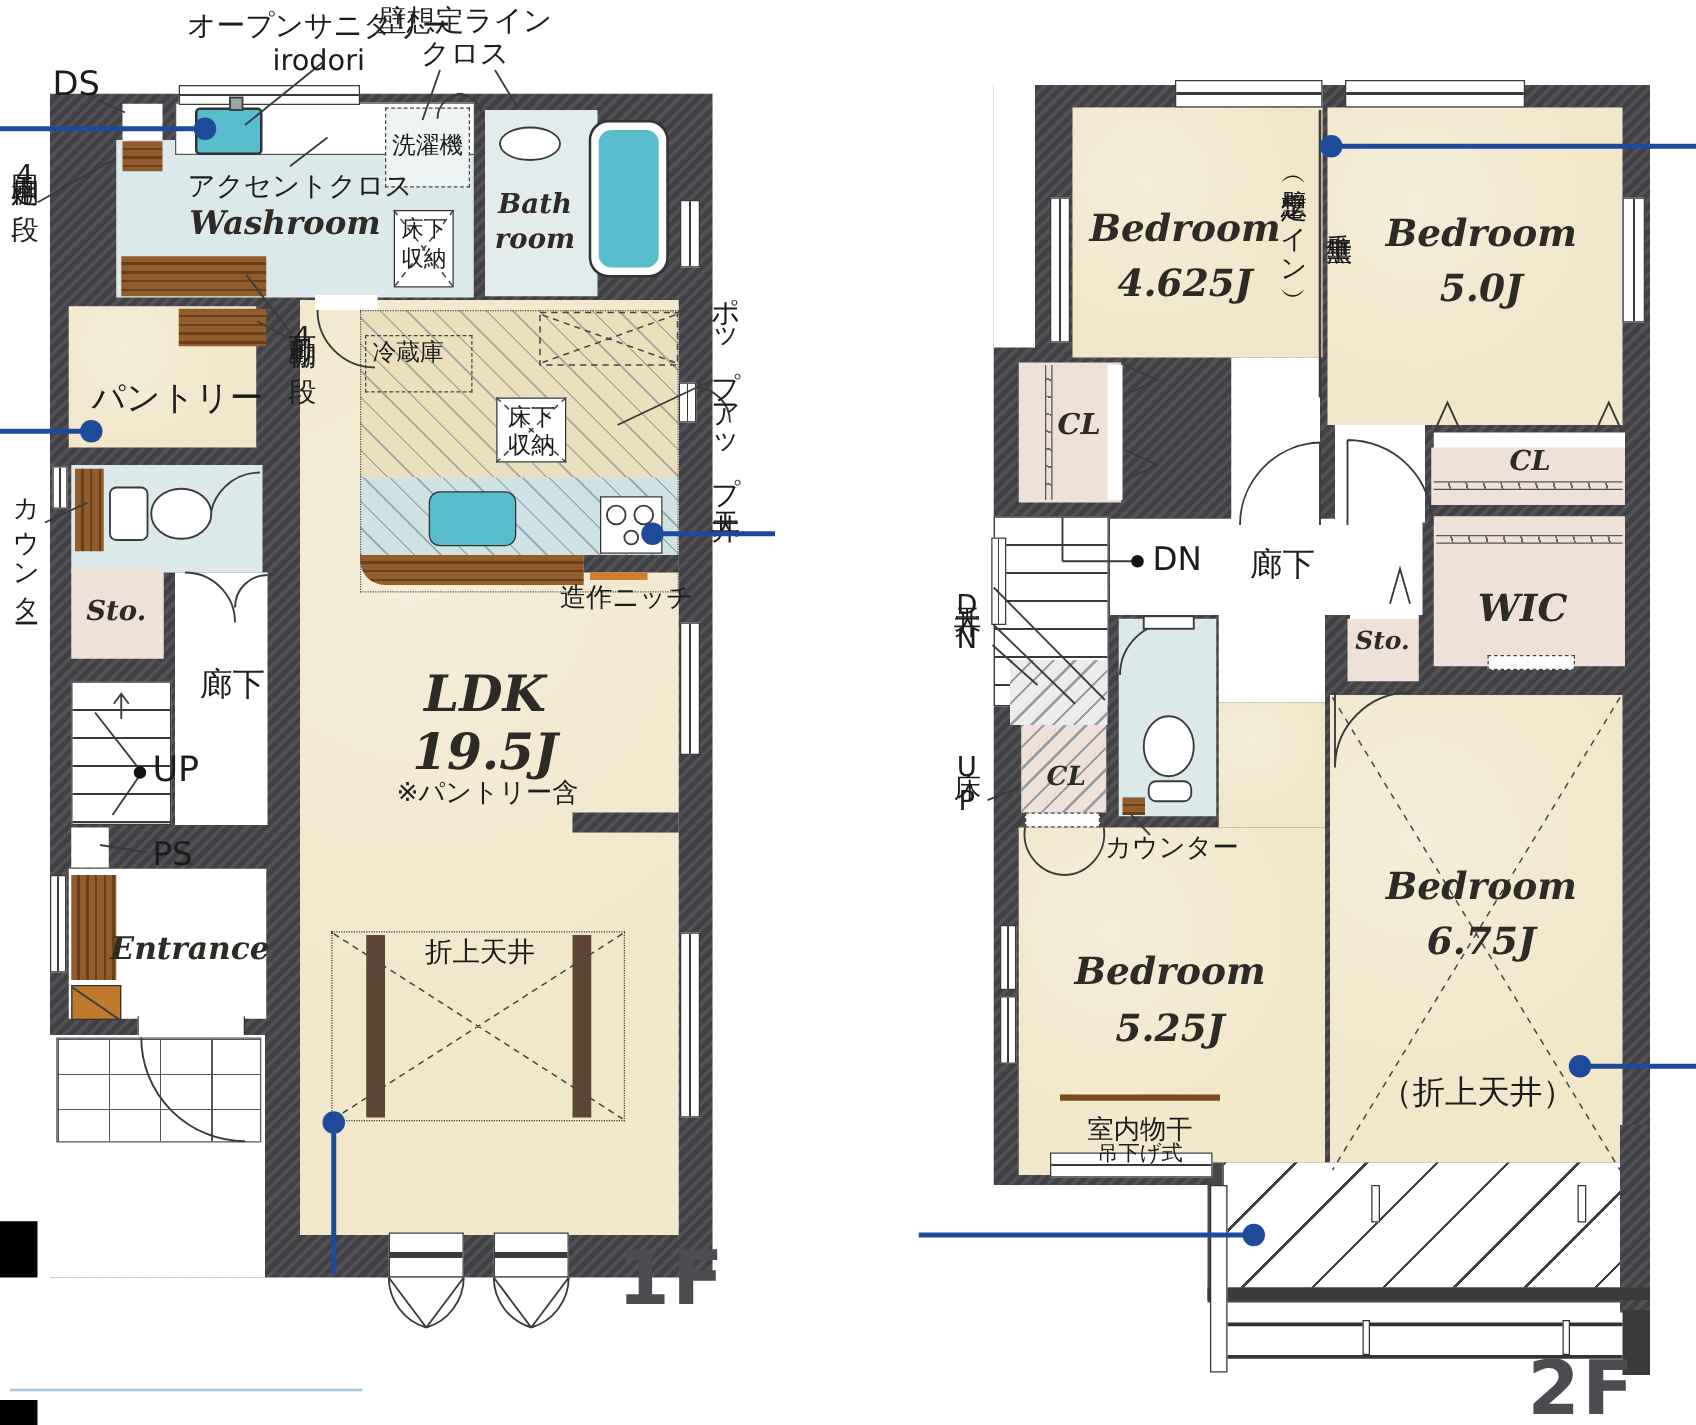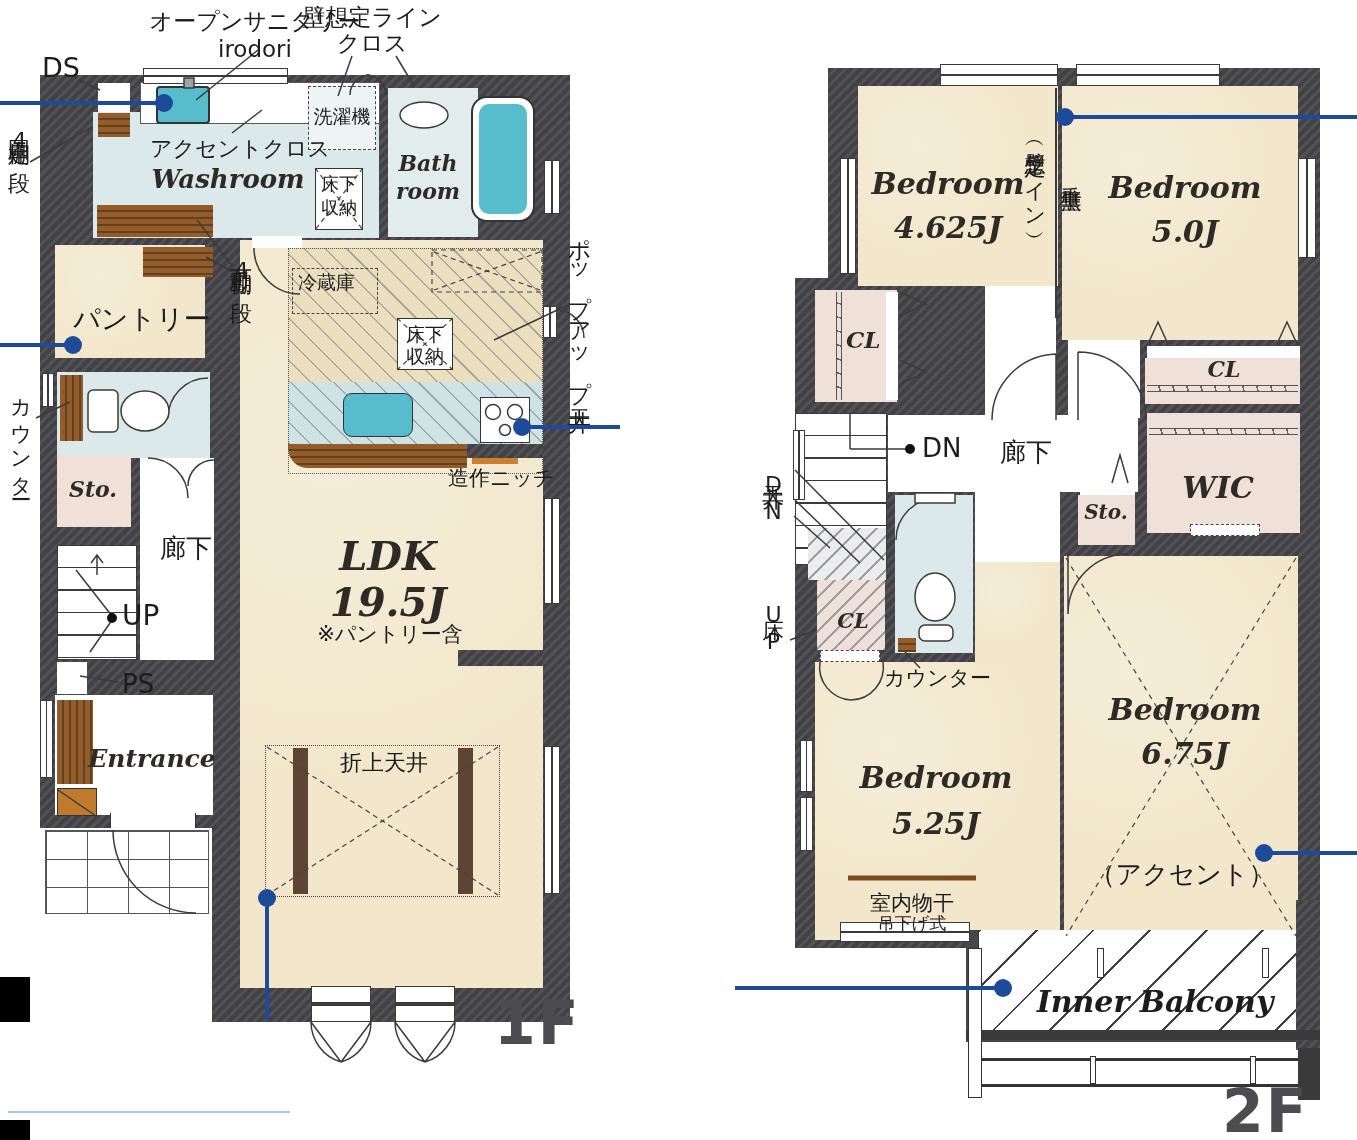--- a/index.html
+++ b/index.html
@@ -292,17 +292,16 @@
   <div class="lb jp vt" style="left:762px;top:468px;height:105px;font-size:22px;">天井DN</div>
   <div class="lb jp vt" style="left:762px;top:600px;height:85px;font-size:22px;">床UP</div>
   <div class="lb rm cx" style="left:853px;top:608px;font-size:21px;">CL</div>
   <div class="lb jp" style="left:884px;top:666px;font-size:21px;">カウンター</div>
   <div class="lb rm cx" style="left:936px;top:760px;font-size:30px;">Bedroom</div>
   <div class="lb rm cx" style="left:936px;top:806px;font-size:30px;">5.25J</div>
   <div class="lb jp cx" style="left:912px;top:891px;font-size:21px;">室内物干</div>
   <div class="lb jp cx" style="left:912px;top:914px;font-size:17px;">吊下げ式</div>
   <div class="lb rm cx" style="left:1185px;top:692px;font-size:30px;">Bedroom</div>
   <div class="lb rm cx" style="left:1185px;top:736px;font-size:30px;">6.75J</div>
-  <div class="lb jp cx" style="left:1182px;top:860px;font-size:26px;">（アクセント）</div>
-  <div class="lb rm cx" style="left:1155px;top:984px;font-size:30px;color:#1c1c1c;">Inner Balcony</div>
+  <div class="lb jp cx" style="left:1182px;top:860px;font-size:26px;">（折上天井）</div>
   <div class="lb" style="left:1222px;top:1076px;font-size:60px;color:#4c4c50;font-weight:600;letter-spacing:2px;">2F</div>
 
 </div>
 
 </body></html>

